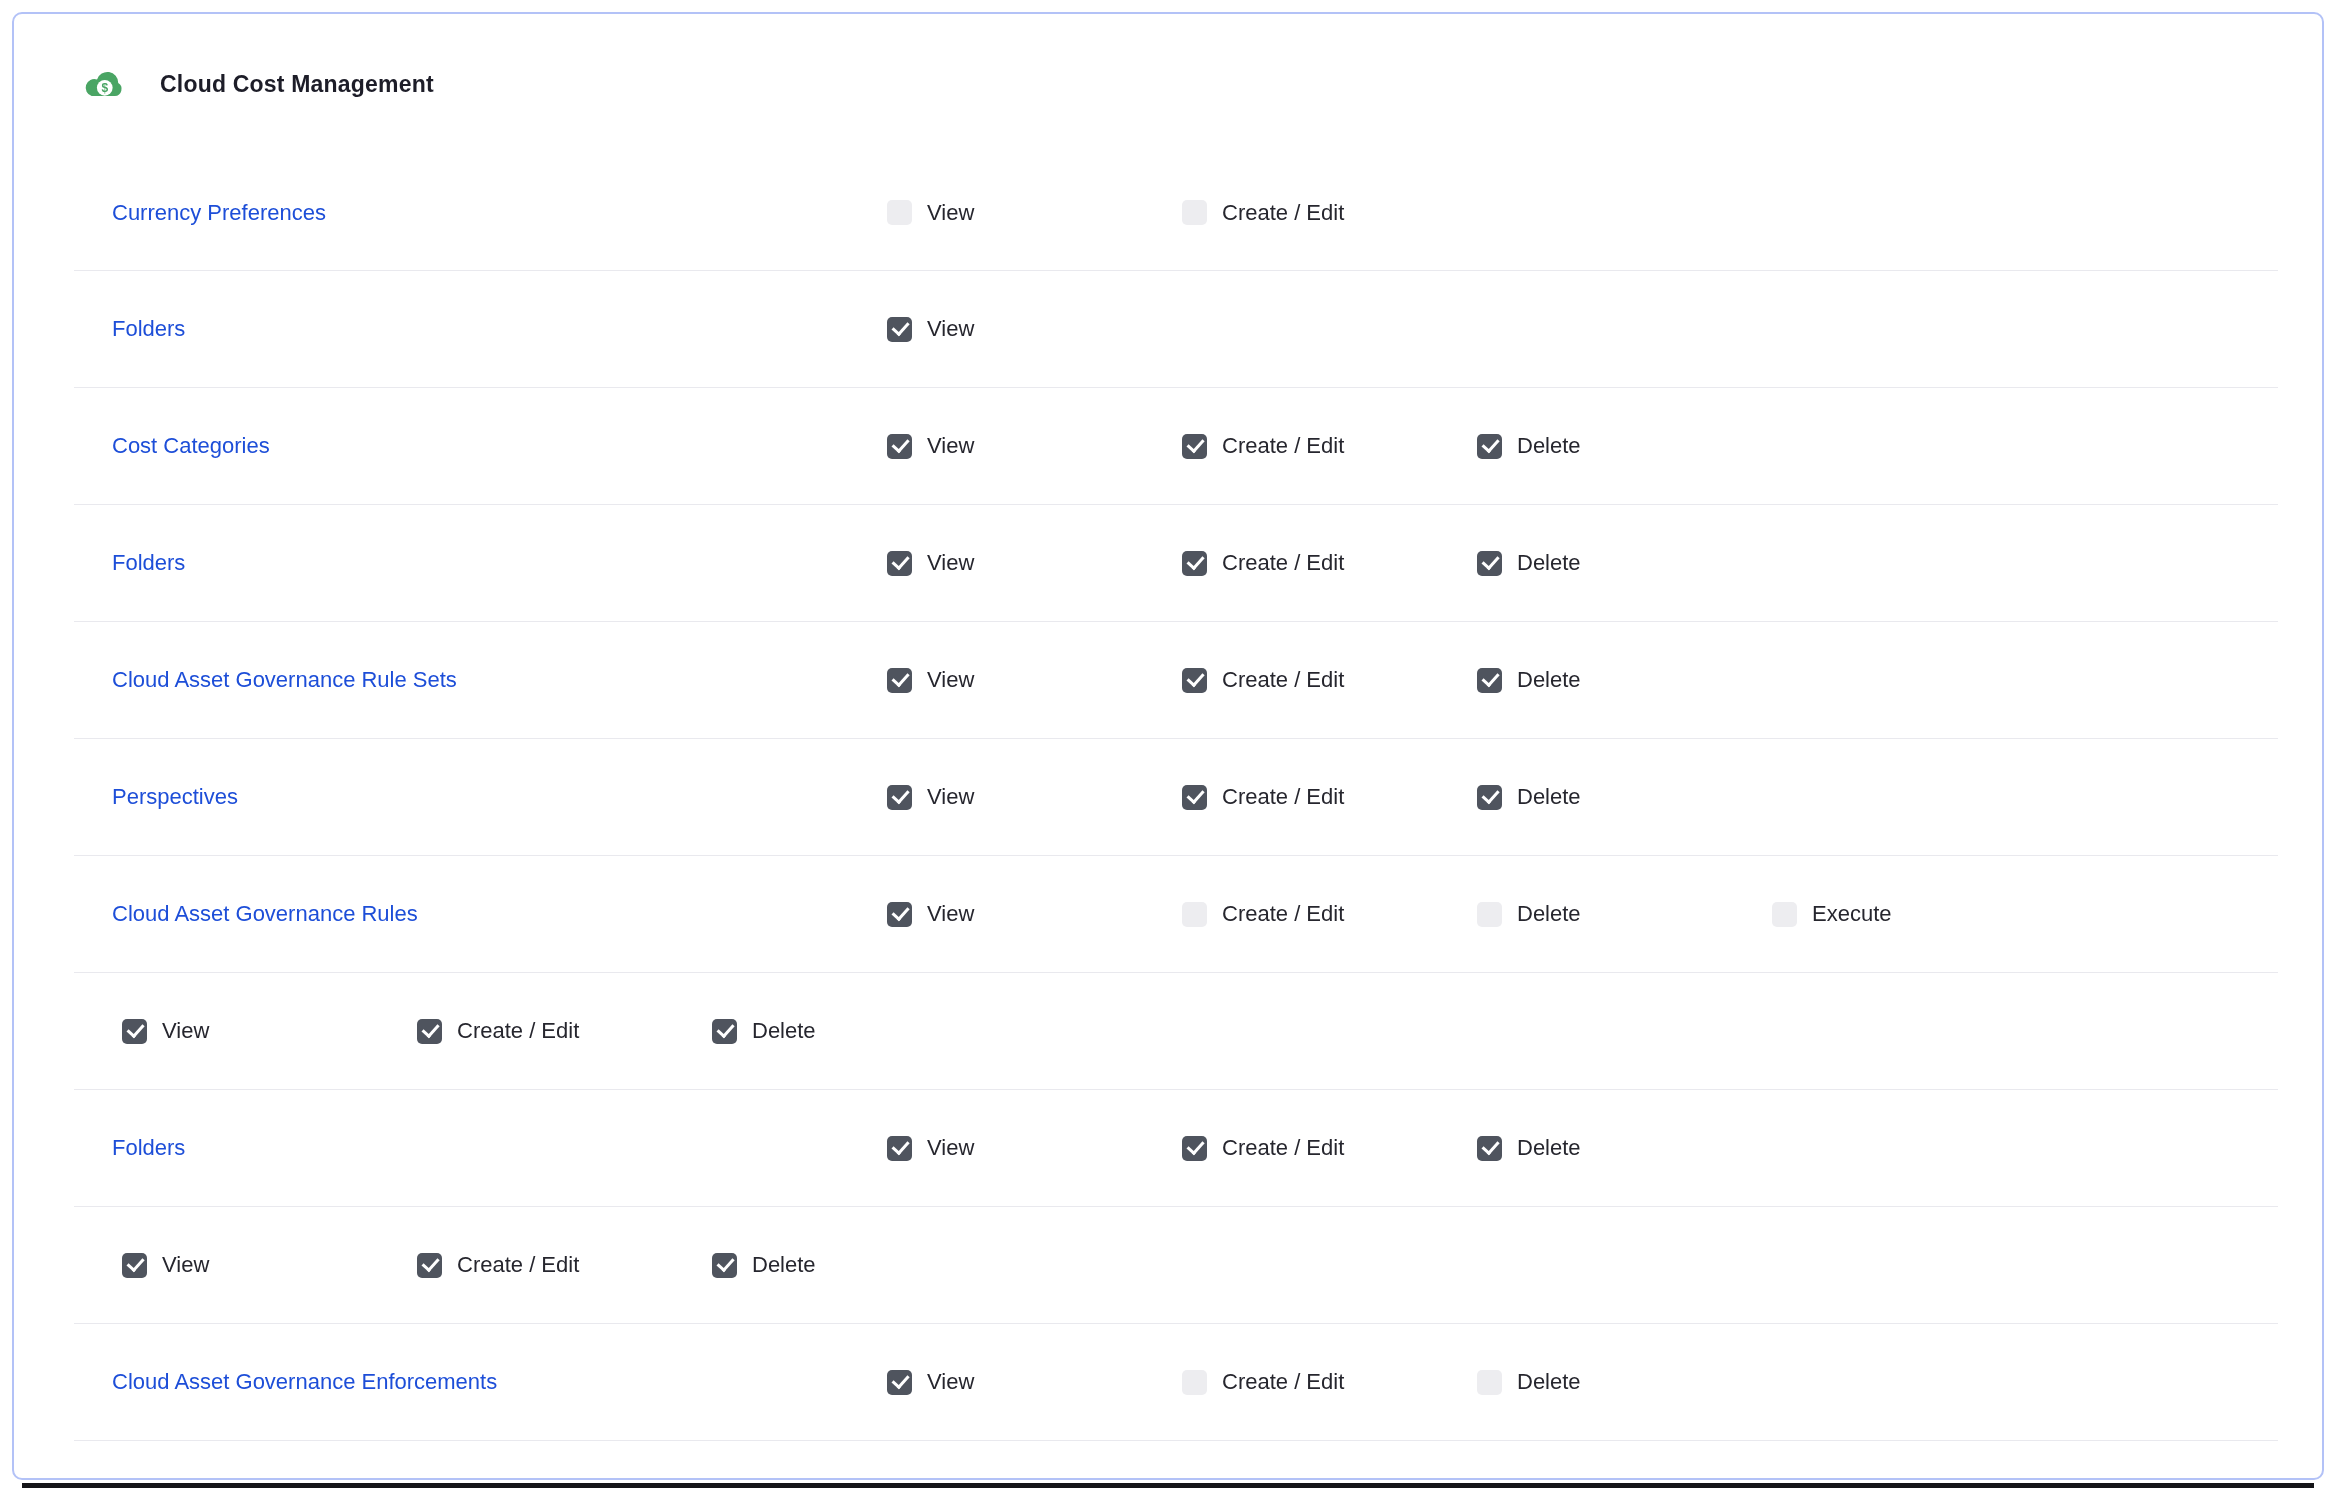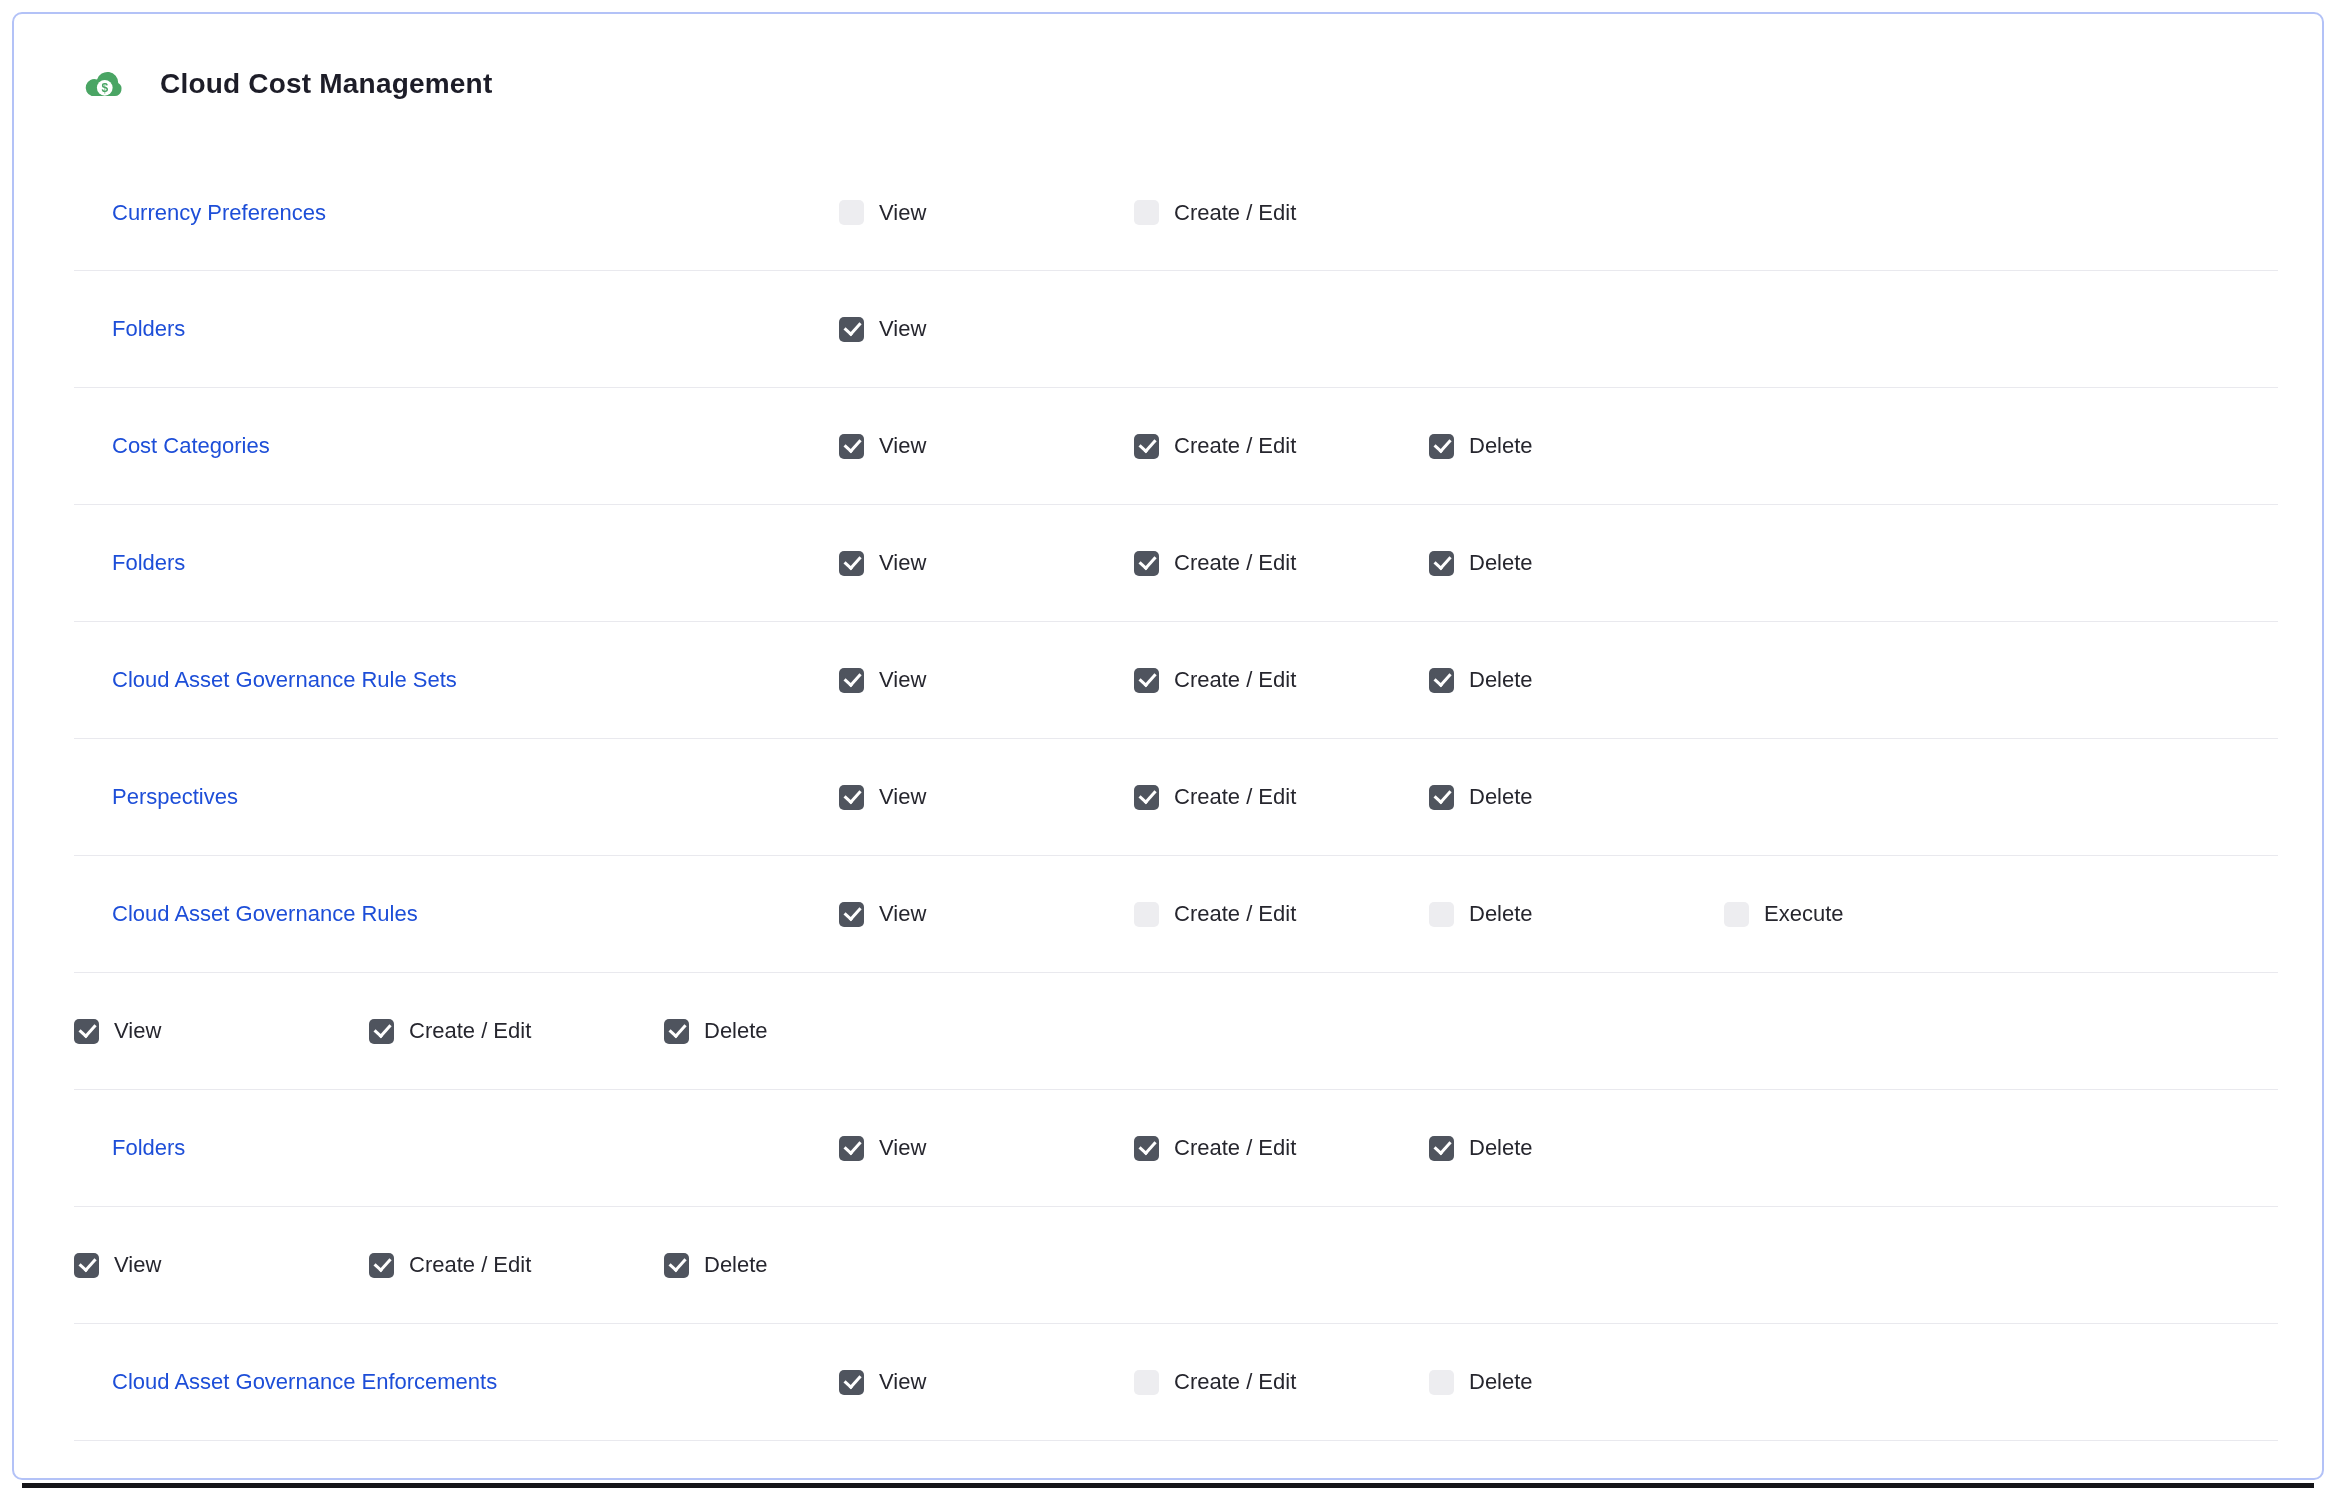--- a/index.html
+++ b/index.html
@@ -29,21 +29,21 @@
     align-items:center;
     padding-left:66px;
     gap:32px;
   }
   .header-icon{
     width:48px;height:48px;
     display:inline-flex;align-items:center;justify-content:center;
     flex:0 0 auto;
   }
   .panel-title{
-    font-size:28px;
+    font-size:23px;
     font-weight:700;
     color:var(--text-dark);
     letter-spacing:.2px;
   }
 
   .rows{
     margin:0 44px 0 60px;
   }
   .row{
     height:117px;
@@ -55,20 +55,21 @@
   .row-label{
     width:765px;
     flex:0 0 765px;
     padding-left:38px;
     font-size:22px;
     color:#1d4ed8;
   }
   .row-cells{
     display:flex;
     flex:1 1 auto;
+    margin-left:48px;
   }
   .cell{
     width:295px;
     flex:0 0 295px;
     display:flex;
     align-items:center;
     gap:15px;
   }
   .checkbox{
     width:25px;height:25px;

